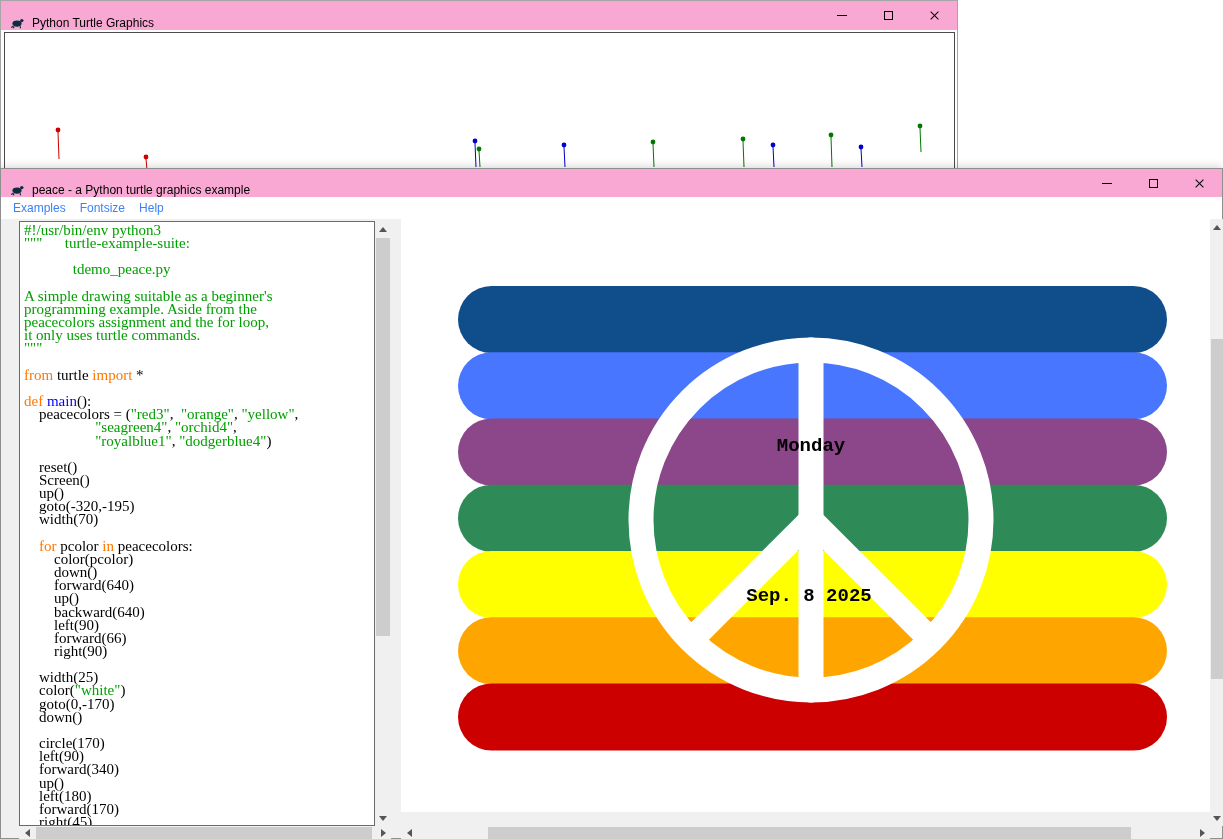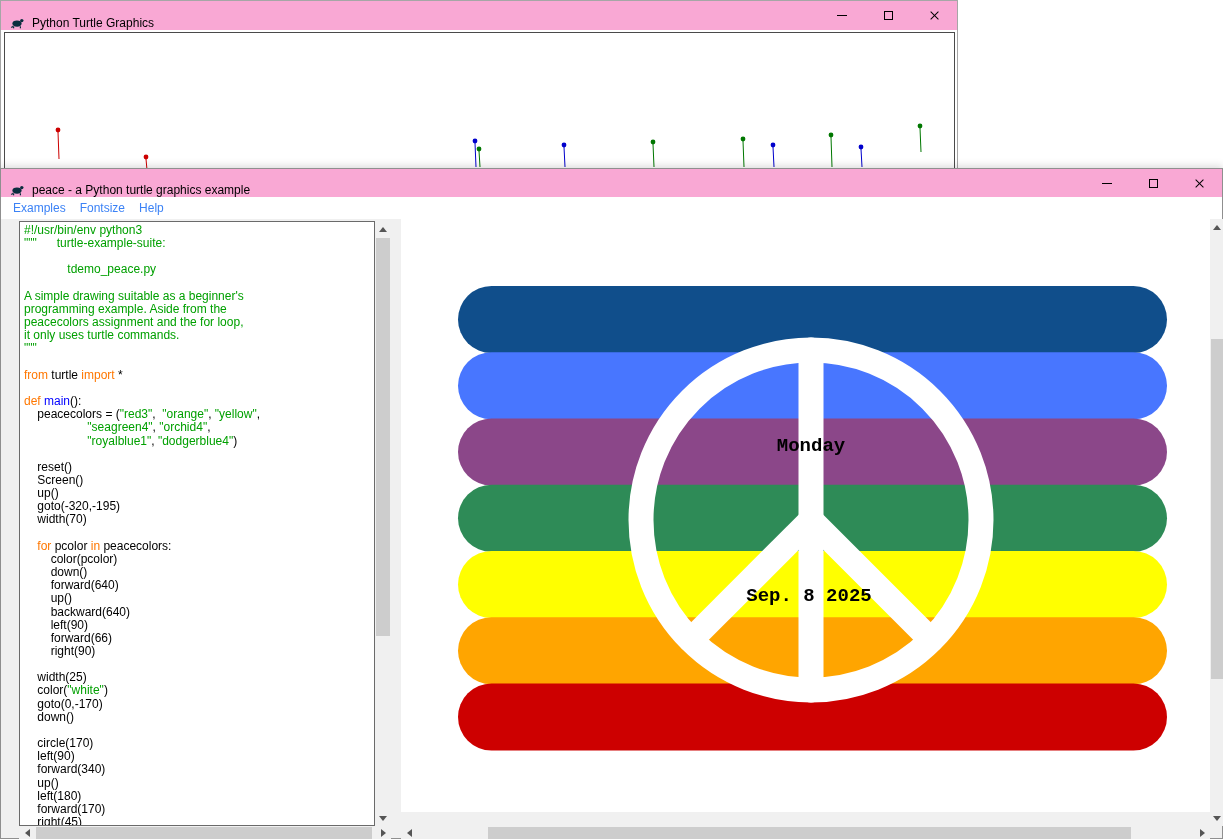--- a/index.html
+++ b/index.html
@@ -16,21 +16,21 @@
   .glyph-min{width:10px;height:1px;background:#000}
   .glyph-max{width:9px;height:9px;border:1px solid #000}
   .glyph-close{position:relative;width:11px;height:11px}
   .glyph-close::before,.glyph-close::after{content:"";position:absolute;left:5px;top:0;width:1.2px;height:11px;background:#000}
   .glyph-close::before{transform:rotate(45deg)}
   .glyph-close::after{transform:rotate(-45deg)}
   .back-canvas{position:absolute;left:3px;top:31px;width:951px;height:660px;background:#fff;border:1px solid #4a4a4a}
   .menubar{height:22px;display:flex;align-items:center;background:#fff;padding-left:5px}
   .menu-item{font-size:12px;color:#3b82f6;padding:2px 7px}
   .code-pane{position:absolute;left:18px;top:52px;width:356px;height:605px;background:#fff;border:1px solid #6a6a6a;overflow:hidden;padding:2px 0 0 4px}
-  .code{font-family:Liberation Sans, sans-serif;font-size:12px;line-height:13.15px;white-space:pre}
+  .code{font-family:Liberation Serif, serif;font-size:15px;line-height:13.15px;white-space:pre}
   .code-line{min-height:13.15px}
   .tok-p{color:#000}
   .tok-k{color:#ff7700}
   .tok-s{color:#00a000}
   .tok-c{color:#00a000}
   .tok-d{color:#0000ff}
   .canvas-pane{position:absolute;left:400px;top:36px;width:809px;height:607px;background:#fff}
   .canvas-text{font-family:"Liberation Mono","DejaVu Sans Mono",monospace;font-size:19px;font-weight:bold;fill:#000}
   .sb{position:absolute;background:#f0f0f0}
   .sb-btn{position:absolute;display:flex;align-items:center;justify-content:center;background:#f0f0f0}

